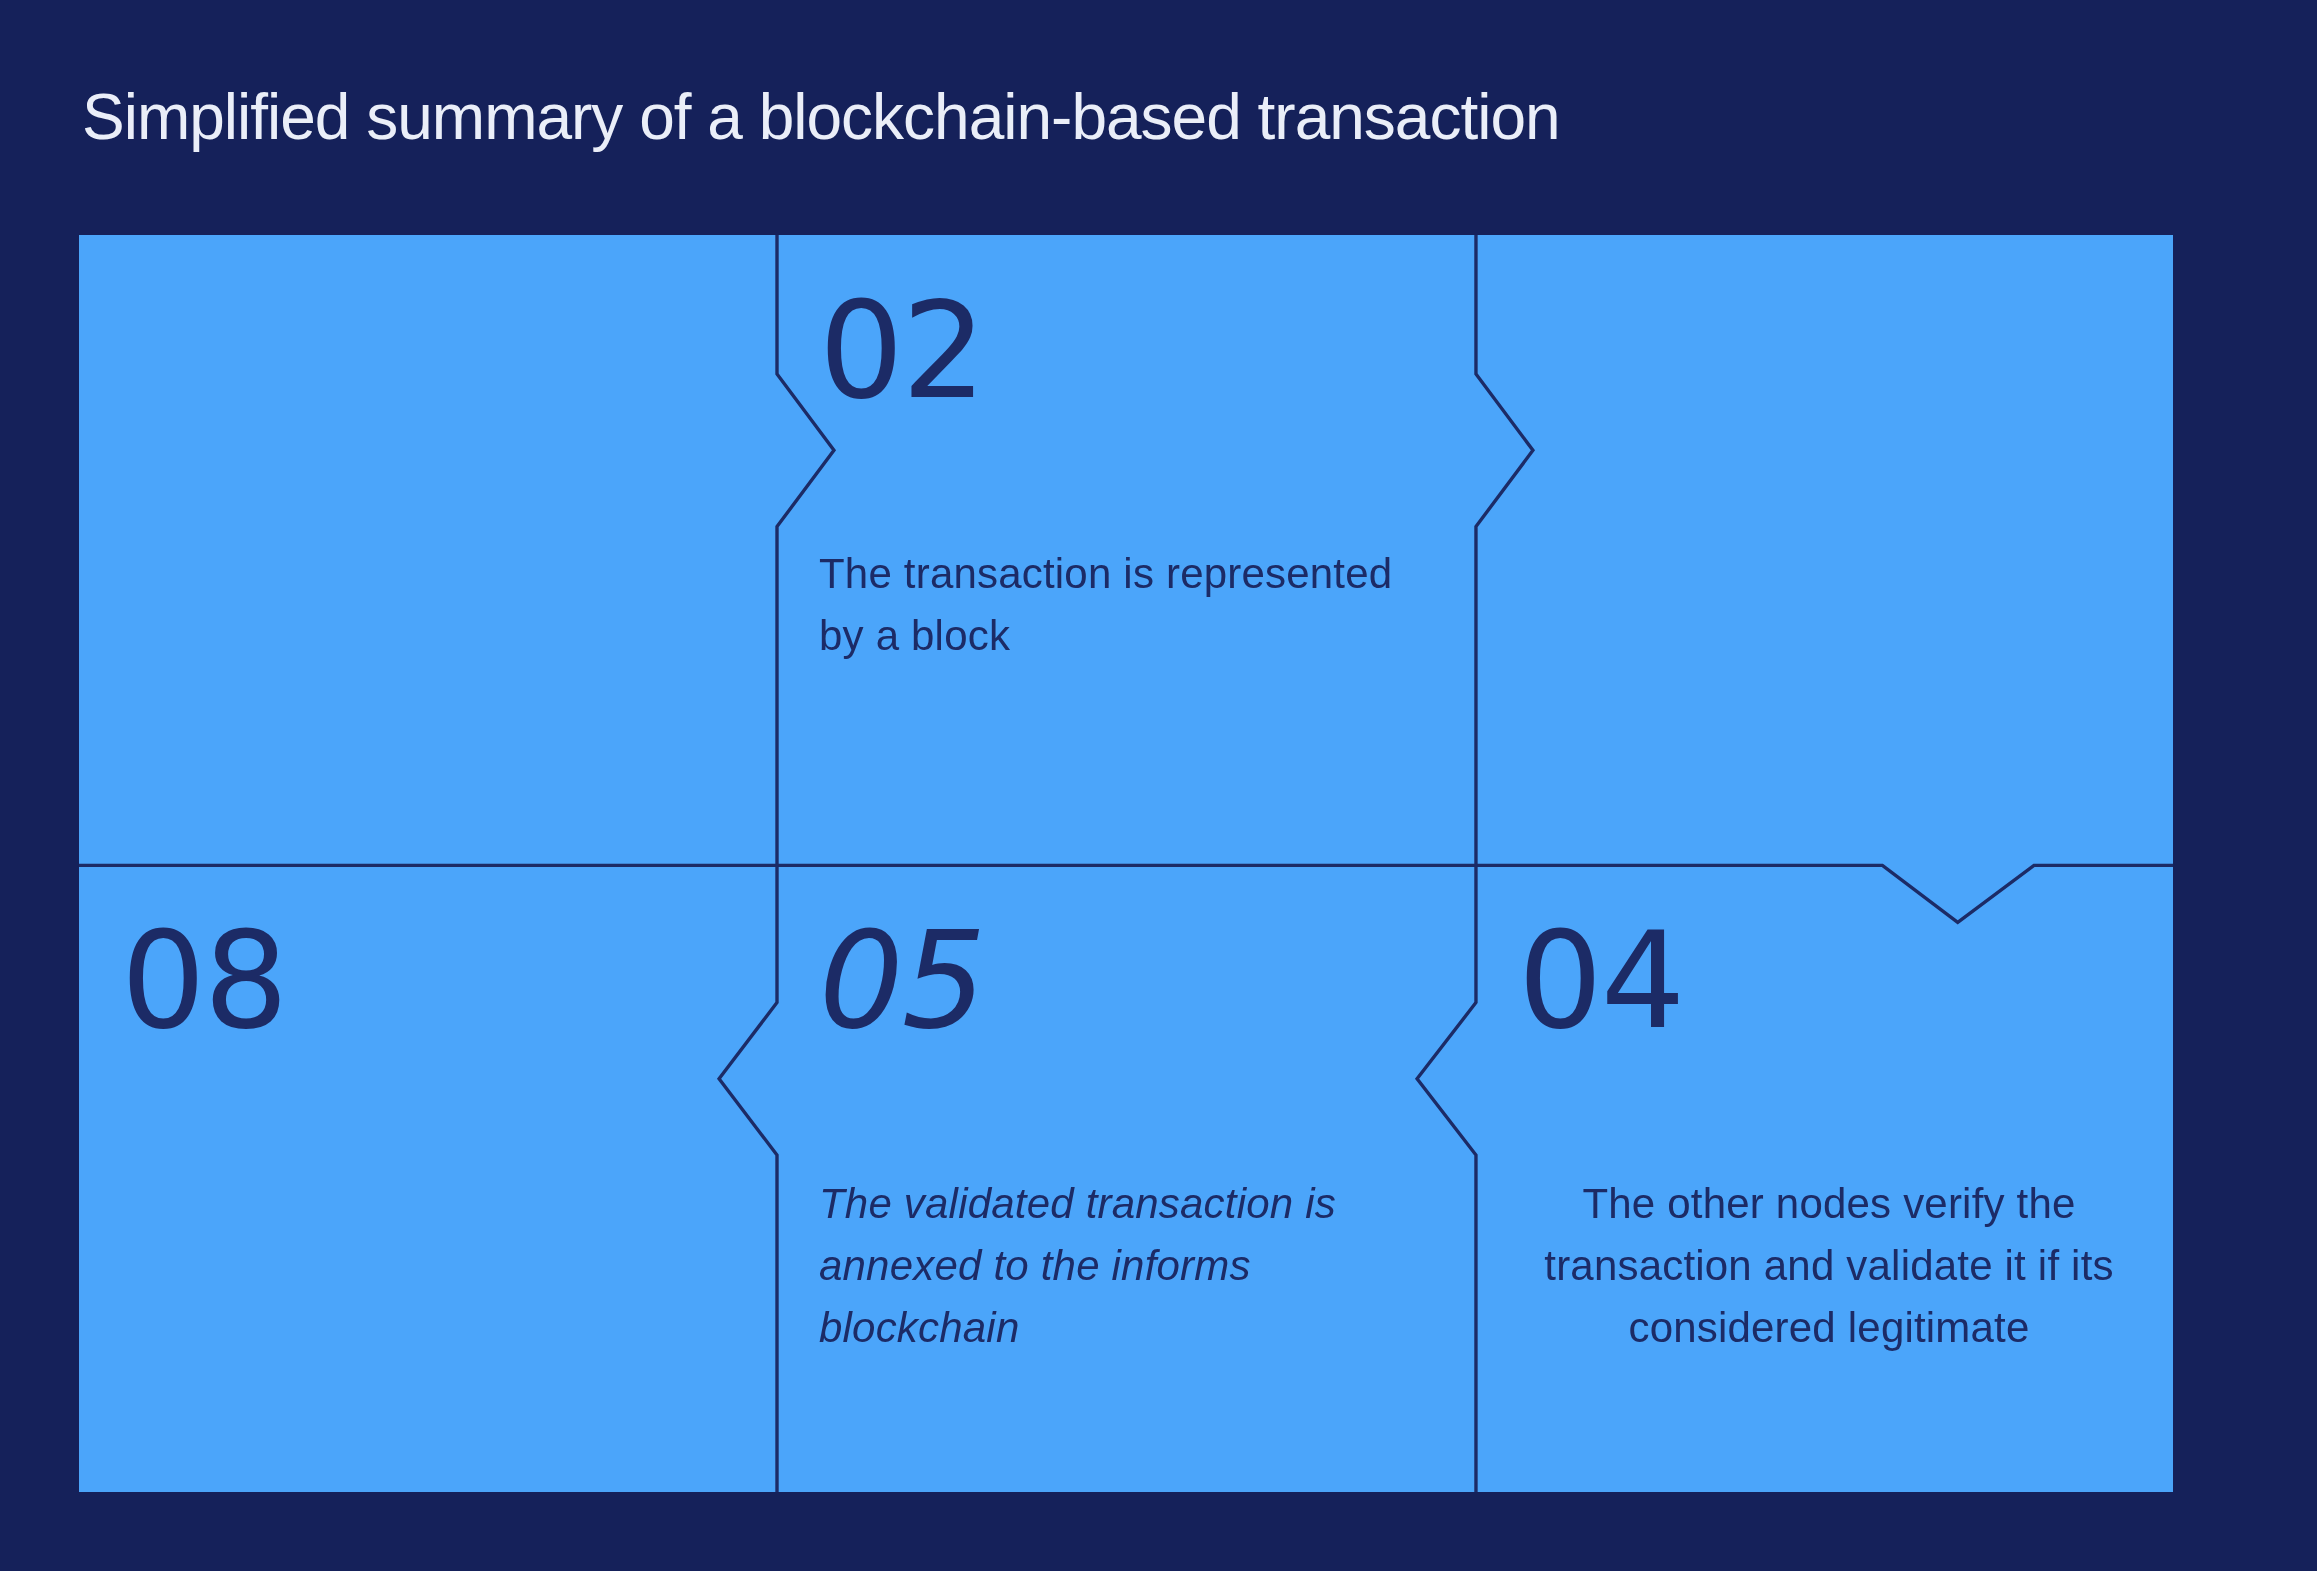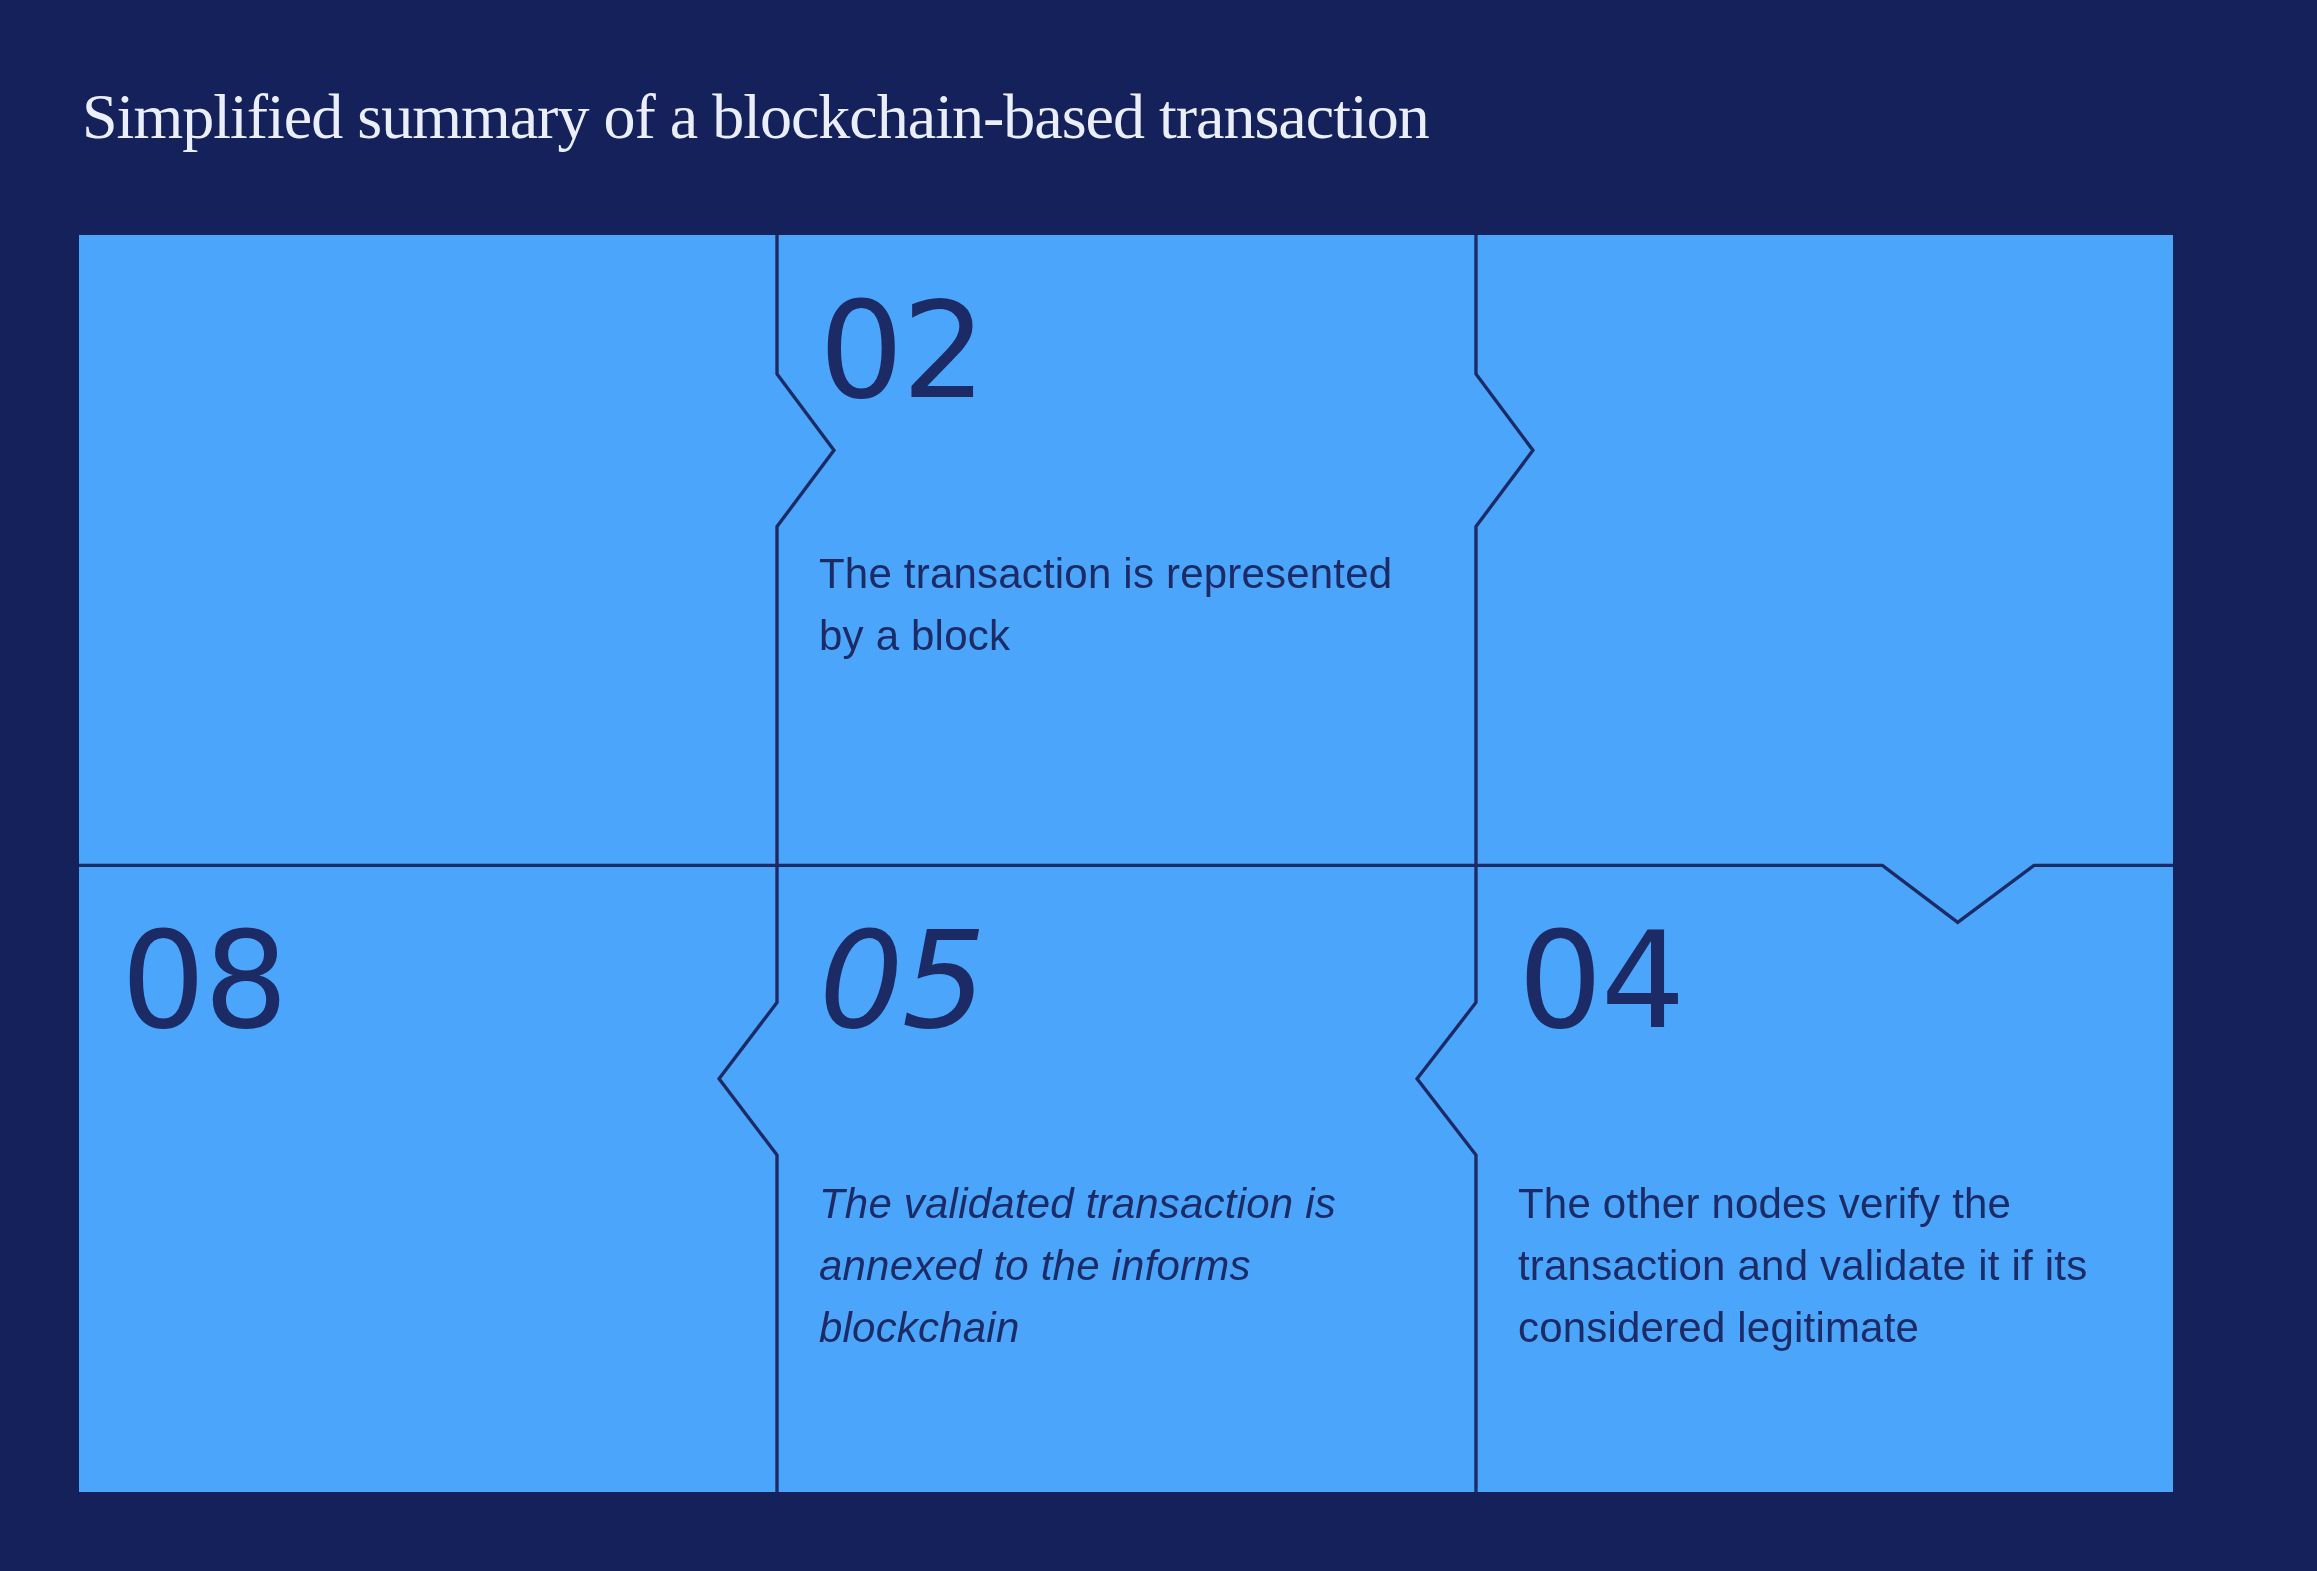--- a/index.html
+++ b/index.html
@@ -13,21 +13,21 @@
   body{
     background:var(--bg);
     font-family:"Liberation Sans", sans-serif;
     overflow:hidden;
     position:relative;
   }
   .page-title{
     position:absolute;
     left:82px;
     top:85px;
-    font-family:Liberation Serif, serif;
+    font-family:Liberation Sans, sans-serif;
     font-size:64px;
     font-weight:500;
     letter-spacing:-1px;
     color:var(--title);
     line-height:1;
   }
   .grid{
     position:absolute;
     left:79px;
     top:235px;
@@ -49,21 +49,21 @@
   }
   .cell{
     position:absolute;
     overflow:hidden;
   }
   .cell-01{left:0;    top:0;    width:698px; height:630px;}
   .cell-02{left:698px; top:0;    width:699px; height:630px;}
   .cell-03{left:1397px;top:0;    width:697px; height:630px;}
   .cell-06{left:0;    top:630px; width:698px; height:627px;}
   .cell-05{left:698px; top:630px; width:699px; height:528px;font-style:italic;}
-  .cell-04{left:1397px;top:630px; width:697px; height:627px;}
+  .cell-04{left:1397px;top:630px; width:697px; height:627px;text-align:center;}
   .num{
     position:absolute;
     top:50px;
     left:42px;
     font-family:"DejaVu Sans", sans-serif;
     font-size:133px;
     font-weight:500;
     letter-spacing:-1.9px;
     line-height:1;
     color:var(--ink);

